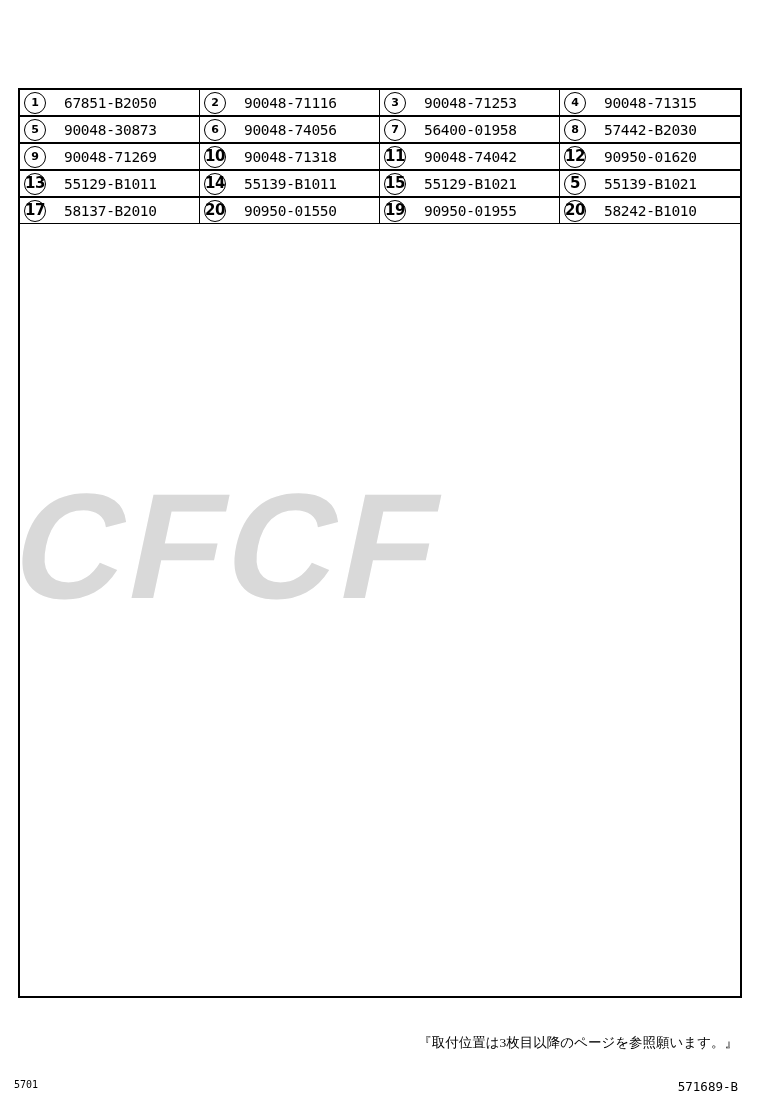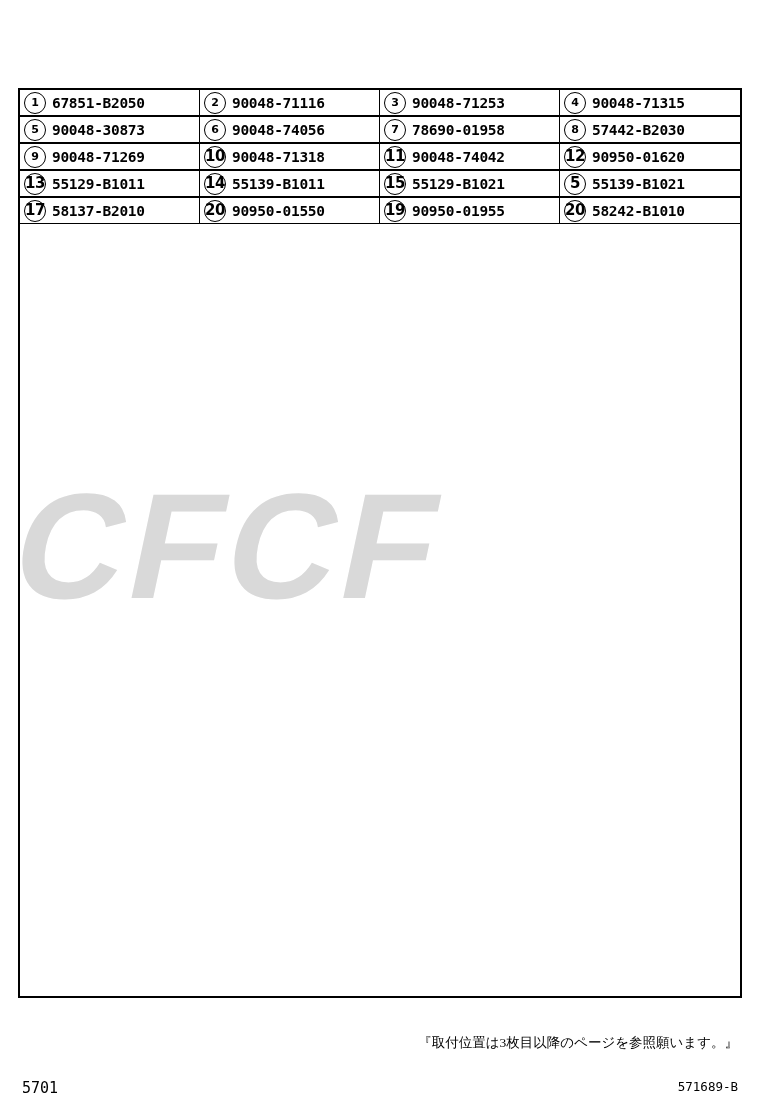--- a/index.html
+++ b/index.html
@@ -13,28 +13,28 @@
   
   .grid{position:absolute;left:18px;top:88px;width:724px;height:910px;border:2px solid #000;box-sizing:border-box;}
   .row{display:flex;width:100%;box-sizing:border-box;}
   .cell{position:relative;box-sizing:border-box;border-right:1.5px solid #000;border-bottom:1.5px solid #000;width:181px;overflow:hidden;}
   .cell.last{border-right:none;}
   .row.lastrow .cell{border-bottom:none;}
 
   .hdr{height:26px;border-bottom:1.5px solid #000;display:flex;align-items:center;box-sizing:border-box;padding-left:4px;}
   .num{width:20px;height:20px;border:1.4px solid #000;border-radius:50%;display:flex;align-items:center;justify-content:center;font-size:11px;font-weight:bold;flex:0 0 auto;font-family:"DejaVu Sans",sans-serif;line-height:1;}
   .num.small{font-size:15px;letter-spacing:-0.5px;}
-  .pn{margin-left:6px;font-size:14.5px;font-weight:bold;font-family:"DejaVu Sans Mono","Liberation Mono",monospace;letter-spacing:-0.3px;}
+  .pn{margin-left:18px;font-size:14.5px;font-weight:normal;font-family:"DejaVu Sans Mono","Liberation Mono",monospace;letter-spacing:-0.3px;}
   .body{position:relative;height:calc(100% - 26px);}
 
   .art{position:absolute;left:0;top:0;width:100%;height:100%;}
 
   
   .note{position:absolute;right:22px;top:1034px;font-size:13.5px;font-family:Liberation Serif, serif;white-space:nowrap;}
-  .footL{position:absolute;left:22px;top:1079px;font-size:15px;font-family:"DejaVu Sans Mono","Liberation Mono",monospace;}
+  .footL{position:absolute;left:14px;top:1079px;font-size:10px;font-family:"DejaVu Sans Mono","Liberation Mono",monospace;}
   .footR{position:absolute;right:22px;top:1079px;font-size:12.5px;font-family:"DejaVu Sans Mono","Liberation Mono",monospace;}
 
   svg{display:block;}
   .dimtxt{font-size:12px;font-family:"DejaVu Sans",sans-serif;}
 </style>
 </head>
 <body>
 
 <div class="sheet">
 
@@ -166,21 +166,21 @@
             <polygon points="134,124 125,123 133,115" fill="#000"></polygon>
             <rect x="90" y="66" width="36" height="16" fill="#fff"></rect>
             <text class="dimtxt" x="92" y="79">φ30</text>
           </svg>
         </div>
       </div>
 
       <div class="cell">
         <div class="hdr">
           <div class="num">7</div>
-          <div class="pn">78690-01958</div>
+          <div class="pn">56400-01958</div>
         </div>
         <div class="body">
           <svg class="art" viewBox="0 0 181 152">
             <ellipse cx="90" cy="58" rx="48" ry="44" fill="#fff" stroke="#000" stroke-width="1.4"></ellipse>
             <ellipse cx="90" cy="58" rx="38" ry="34" fill="#fff" stroke="#000" stroke-width="1.2"></ellipse>
             <ellipse cx="90" cy="58" rx="22" ry="20" fill="#fff" stroke="#000" stroke-width="1.2"></ellipse>
             <path d="M62 106 L118 106 L114 119 L124 119 L124 125 L56 125 L56 119 L66 119 Z" fill="#fff" stroke="#000" stroke-width="1.2"></path>
             <line x1="58" y1="135" x2="122" y2="135" stroke="#000" stroke-width="1"></line>
             <polygon points="58,135 66,132 66,138" fill="#000"></polygon>
             <polygon points="122,135 114,132 114,138" fill="#000"></polygon>

